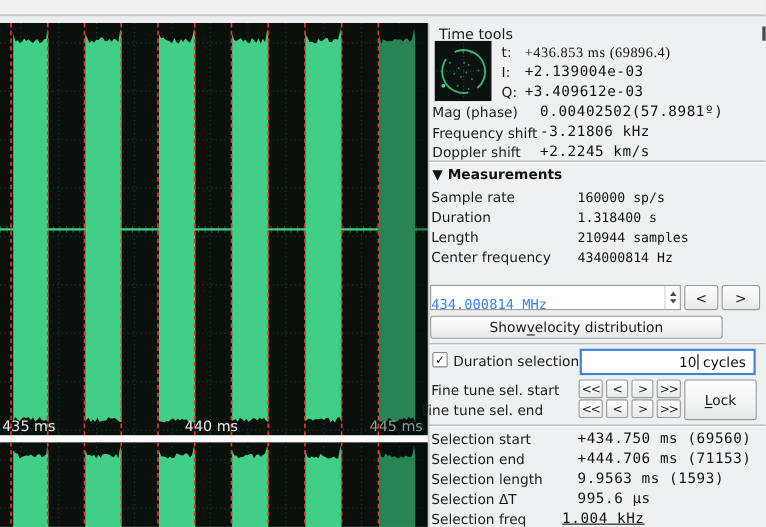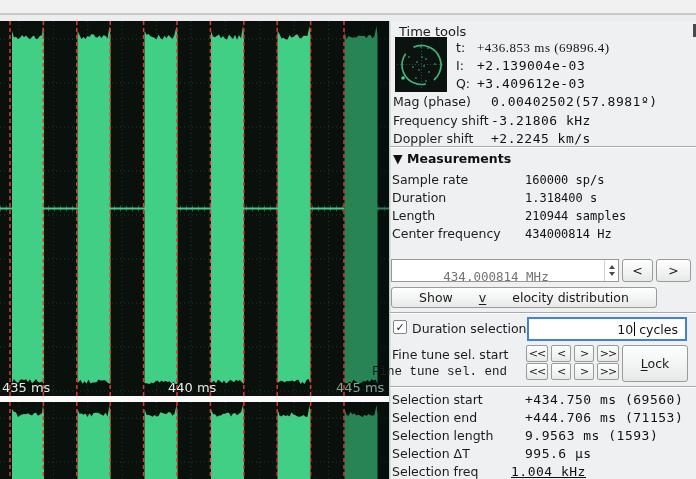--- a/index.html
+++ b/index.html
@@ -21,21 +21,21 @@
   .val-lg{font-size:13px;letter-spacing:0.5px;}
   .hdr{position:absolute;font-size:12.5px;font-weight:bold;color:#111;white-space:pre;}
   .hline{position:absolute;height:1px;background:#a9aaaa;box-shadow:0 1px 0 rgba(255,255,255,.9);}
   .btn{position:absolute;display:flex;align-items:center;justify-content:center;box-sizing:border-box;
        background:linear-gradient(#fefefe,#f2f3f3 55%,#e7e8e8);border:1px solid #9a9a9a;border-radius:3px;
        font-size:12.5px;color:#1a1a1a;}
   .finebtn{font-size:11px;border-radius:2px;letter-spacing:-1px;padding-bottom:1px;}
   .u{text-decoration:underline;text-underline-offset:2px;}
   .spinbox{position:absolute;left:391px;top:259px;width:228px;height:23px;background:#fff;border:1px solid #97989a;
            box-sizing:border-box;display:flex;align-items:stretch;}
-  .spin-text{flex:1;text-align:center;font-family:"DejaVu Sans Mono",monospace;font-size:12.5px;color:#737373;
+  .spin-text{flex:1;text-align:left;font-family:"DejaVu Sans Mono",monospace;font-size:12.5px;color:#3b82f6;
              padding:9px 4px 0 0;white-space:pre;}
   .spin-arrows{width:13px;border-left:1px solid #cfd0d0;display:flex;flex-direction:column;align-items:center;justify-content:center;gap:3px;}
   .arr-up{width:0;height:0;border-left:3.5px solid transparent;border-right:3.5px solid transparent;border-bottom:4px solid #4a4a4a;}
   .arr-down{width:0;height:0;border-left:3.5px solid transparent;border-right:3.5px solid transparent;border-top:4px solid #4a4a4a;}
   .cb{position:absolute;left:393px;top:320px;width:14px;height:14px;background:#fff;border:1px solid #848585;border-radius:2px;
       box-sizing:border-box;display:flex;align-items:center;justify-content:center;font-size:11px;font-weight:bold;color:#1a1a1a;}
   .focus-input{position:absolute;left:527px;top:317px;width:160px;height:24px;background:#fff;border:2px solid #3f82d8;
                box-sizing:border-box;display:flex;align-items:center;justify-content:flex-end;padding-right:7px;
                font-size:12.5px;color:#111;}
   .caret{width:1px;height:14px;background:#000;margin:0 1px;}
@@ -191,21 +191,21 @@
 <div class="spinbox">
   <div class="spin-text">434.000814 MHz</div>
   <div class="spin-arrows">
     <div class="arr-up"></div>
     <div class="arr-down"></div>
   </div>
 </div>
 <div class="btn" style="left:622px;top:259px;width:31px;height:23px;">&lt;</div>
 <div class="btn" style="left:656px;top:259px;width:35px;height:23px;">&gt;</div>
 
-<div class="btn" style="left:391px;top:287px;width:266px;height:21px;gap:26px;">
+<div class="btn" style="left:391px;top:287px;width:266px;height:21px;">
     <span>Show </span>
     <span class="u">v</span>
     <span>elocity distribution</span>
   </div>
 
 <div class="hline" style="left:390px;top:312px;width:306px;"></div>
 
 <div class="cb">
     <span>✓</span>
   </div>
@@ -214,21 +214,21 @@
   <span>10</span>
   <span class="caret"></span>
   <span class="suffix">cycles</span>
 </div>
 
 <div class="lbl" style="left:392px;top:347px;">Fine tune sel. start</div>
 <div class="btn finebtn" style="left:526px;top:345px;width:22px;height:17px;">&lt;&lt;</div>
 <div class="btn finebtn" style="left:551px;top:345px;width:20px;height:17px;">&lt;</div>
 <div class="btn finebtn" style="left:574px;top:345px;width:20px;height:17px;">&gt;</div>
 <div class="btn finebtn" style="left:597px;top:345px;width:22px;height:17px;">&gt;&gt;</div>
-<div class="lbl" style="left:372px;top:365px;font-family:Liberation Mono, monospace;">Fine tune sel. end</div>
+<div class="lbl" style="left:383px;top:365px;">Fine tune sel. end</div>
 <div class="btn finebtn" style="left:526px;top:363px;width:22px;height:17px;">&lt;&lt;</div>
 <div class="btn finebtn" style="left:551px;top:363px;width:20px;height:17px;">&lt;</div>
 <div class="btn finebtn" style="left:574px;top:363px;width:20px;height:17px;">&gt;</div>
 <div class="btn finebtn" style="left:597px;top:363px;width:22px;height:17px;">&gt;&gt;</div>
 <div class="btn" style="left:622px;top:345px;width:66px;height:37px;">
     <span class="u">L</span>
     <span>ock</span>
   </div>
 
 <div class="hline" style="left:390px;top:386px;width:306px;"></div>

